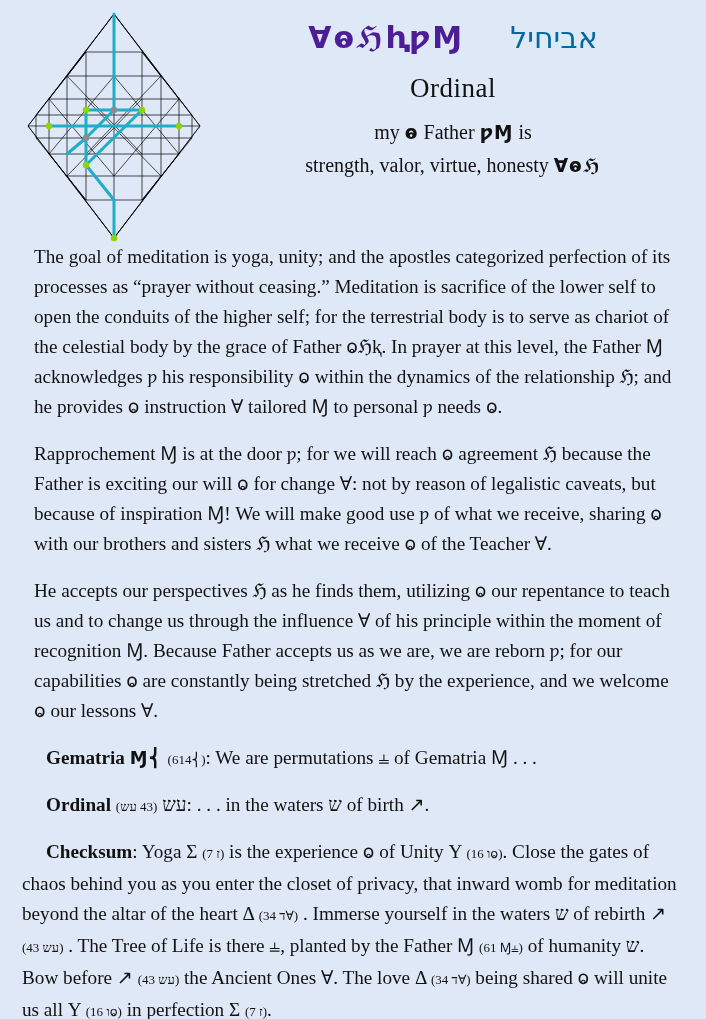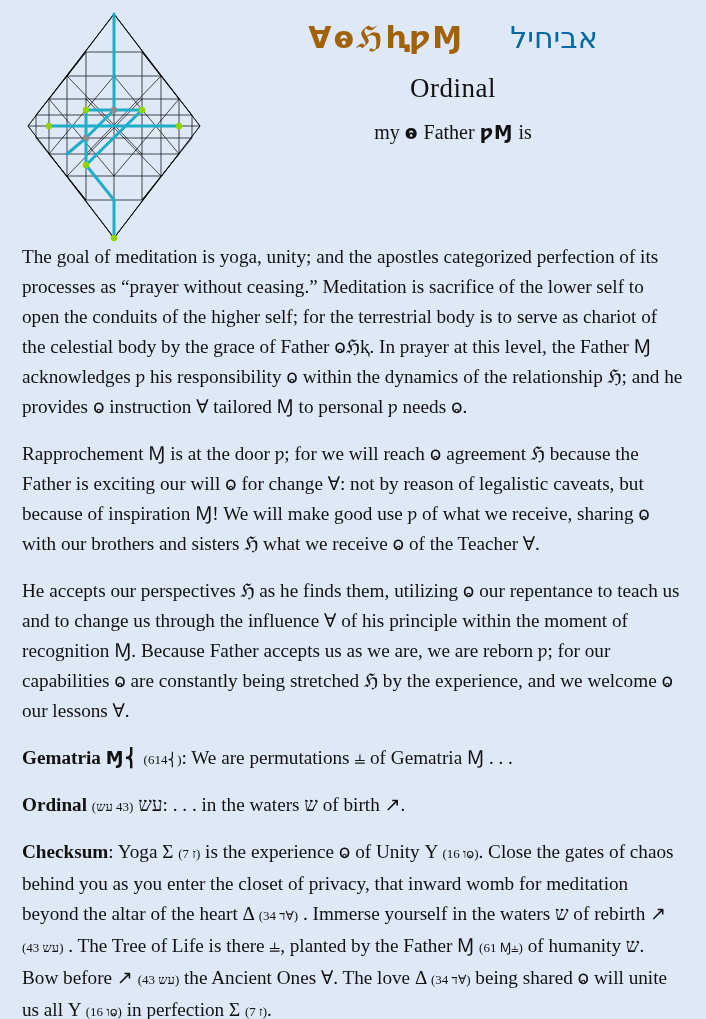--- a/index.html
+++ b/index.html
@@ -48,21 +48,21 @@
     flex-direction: row;
     justify-content: center;
     align-items: baseline;
     gap: 46px;
   }
   .paleo-title {
     font-family: "DejaVu Sans", sans-serif;
     font-size: 30px;
     letter-spacing: 2px;
     font-weight: bold;
-    color: #a16207;
+    color: #4c1d95;
   }
   .hebrew-title {
     font-family: "DejaVu Sans", sans-serif;
     font-size: 30px;
     direction: rtl;
     color: #0369a1;
   }
   .name-en {
     font-size: 27px;
     margin-top: 18px;
@@ -87,29 +87,30 @@
 
   
   .body {
     padding: 2px 22px 0 22px;
     box-sizing: border-box;
   }
   .para {
     font-size: 19.2px;
     line-height: 30px;
     text-align: left;
-    margin: 0 0 17px 0;
+    margin: 0 0 17px 12px;
   }
   .section {
     font-size: 19.2px;
     line-height: 30px;
     margin: 0 0 15px 0;
   }
   .section .lbl {
     font-weight: bold;
+    margin-left: 24px;
   }
   .small {
     font-size: 13px;
   }
   .checksum {
     margin-bottom: 0;
   }
 </style>
 </head>
 <body>
@@ -198,20 +199,21 @@
     </div>
 
     <div class="title-block">
       <div class="title-row">
         <span class="paleo-title">ⱯⱺℌⱨƿⱮ</span>
         <span class="hebrew-title">אביחיל</span>
       </div>
       <div class="name-en">Ordinal</div>
       <div class="meaning">
         <span class="ln"><span>my </span><span class="pg">ⱺ</span><span> Father </span><span class="pg">ƿⱮ</span><span> is</span></span>
+        <span class="ln"><span>strength, valor, virtue, honesty </span><span class="pg">Ɐⱺℌ</span></span>
       </div>
     </div>
   </div>
 
   <div class="body">
 
     <p class="para">The goal of meditation is yoga, unity; and the apostles categorized perfection of its processes as “prayer without ceasing.” Meditation is sacrifice of the lower self to open the conduits of the higher self; for the terrestrial body is to serve as chariot of the celestial body by the grace of Father ⱺℌⱪ. In prayer at this level, the Father Ɱ acknowledges ƿ his responsibility ⱺ within the dynamics of the relationship ℌ; and he provides ⱺ instruction Ɐ tailored Ɱ to personal ƿ needs ⱺ.</p>
     <p class="para">Rapprochement Ɱ is at the door ƿ; for we will reach ⱺ agreement ℌ because the Father is exciting our will ⱺ for change Ɐ: not by reason of legalistic caveats, but because of inspiration Ɱ! We will make good use ƿ of what we receive, sharing ⱺ with our brothers and sisters ℌ what we receive ⱺ of the Teacher Ɐ.</p>
     <p class="para">He accepts our perspectives ℌ as he finds them, utilizing ⱺ our repentance to teach us and to change us through the influence Ɐ of his principle within the moment of recognition Ɱ. Because Father accepts us as we are, we are reborn ƿ; for our capabilities ⱺ are constantly being stretched ℌ by the experience, and we welcome ⱺ our lessons Ɐ.</p>
 

